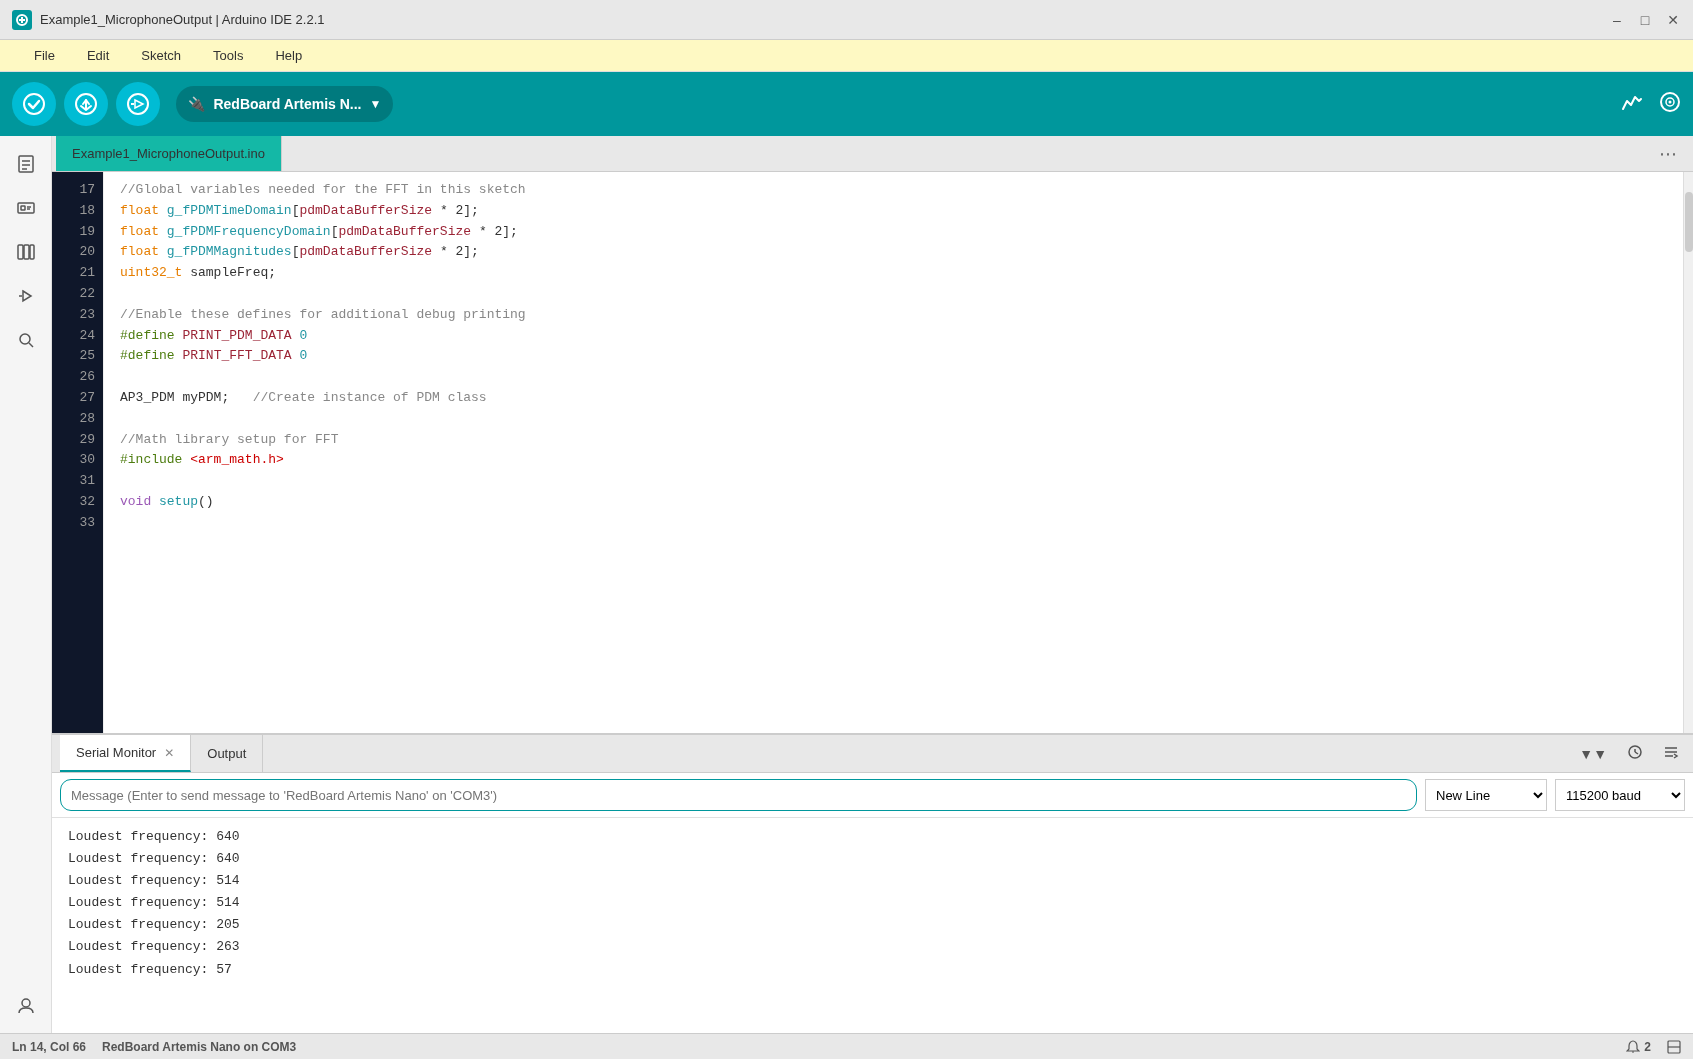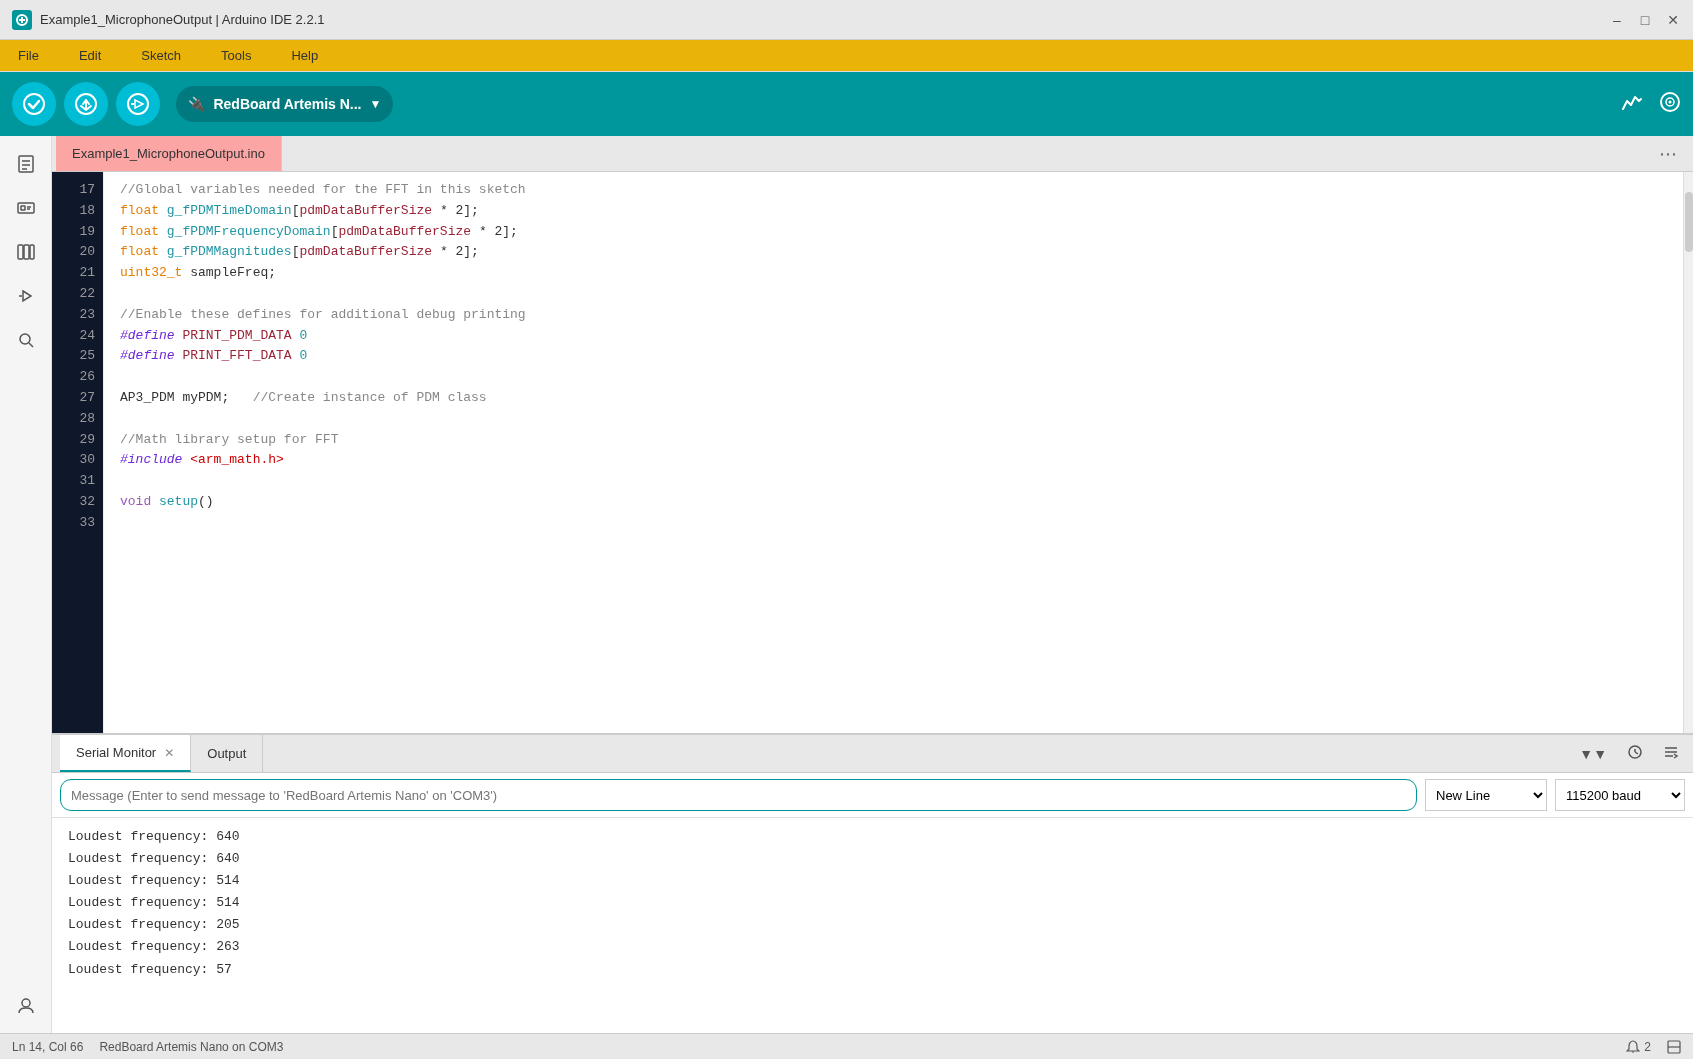--- a/index.html
+++ b/index.html
@@ -50,27 +50,27 @@
       cursor: pointer;
       display: flex;
       align-items: center;
       justify-content: center;
       font-size: 14px;
       color: #555;
     }
 
     
     #menu-bar {
-      background: #eab308;
+      background: #fef9c3;
       height: 32px;
       display: flex;
       align-items: center;
-      padding: 0 8px;
+      padding: 0 24px;
       border-bottom: 1px solid #ddd;
-      gap: 20px;
+      gap: 12px;
     }
     .menu-item {
       padding: 4px 10px;
       font-size: 13px;
       color: #333;
       cursor: pointer;
       border-radius: 3px;
     }
 
     
@@ -177,21 +177,21 @@
       display: flex;
       align-items: center;
       padding: 0 4px;
       border-bottom: 1px solid #ccc;
     }
     .editor-tab {
       height: 100%;
       padding: 0 16px;
       display: flex;
       align-items: center;
-      background: #fca5a5;
+      background: #14b8a6;
       border-right: 1px solid #ccc;
       font-size: 13px;
       color: #333;
       cursor: pointer;
     }
     #tab-more {
       margin-left: auto;
       padding: 0 12px;
       font-size: 18px;
       color: #666;
@@ -232,21 +232,21 @@
     .code-line {
       white-space: pre;
       height: 20.8px;
     }
     .c-comment { color: #888; }
     .c-type { color: #e67e00; }
     .c-var { color: #2196a3; }
     .c-number { color: #2196a3; }
     .c-string { color: #cc0000; }
     .c-keyword { color: #9b59b6; }
-    .c-preprocessor { color: #6d28d9; font-style: italic; }
+    .c-preprocessor { color: #4d7c0f; }
     .c-macro { color: #9b2335; }
     .c-plain { color: #333; }
 
     
     #editor-scrollbar {
       width: 10px;
       background: #f0f0f0;
       border-left: 1px solid #ddd;
       position: relative;
     }
@@ -377,20 +377,21 @@
     #status-bar-right {
       margin-left: auto;
       display: flex;
       align-items: center;
       gap: 16px;
     }
     .status-item {
       display: flex;
       align-items: center;
       gap: 4px;
+      font-weight: bold;
     }
   </style>
 </head>
 <body>
 
 <div id="title-bar">
   <div id="title-bar-icon">
     <svg viewBox="0 0 14 14" fill="white">
         <circle cx="7" cy="7" r="5" fill="none" stroke="white" stroke-width="2"></circle>
         <line x1="4" y1="7" x2="10" y2="7" stroke="white" stroke-width="2"></line>

